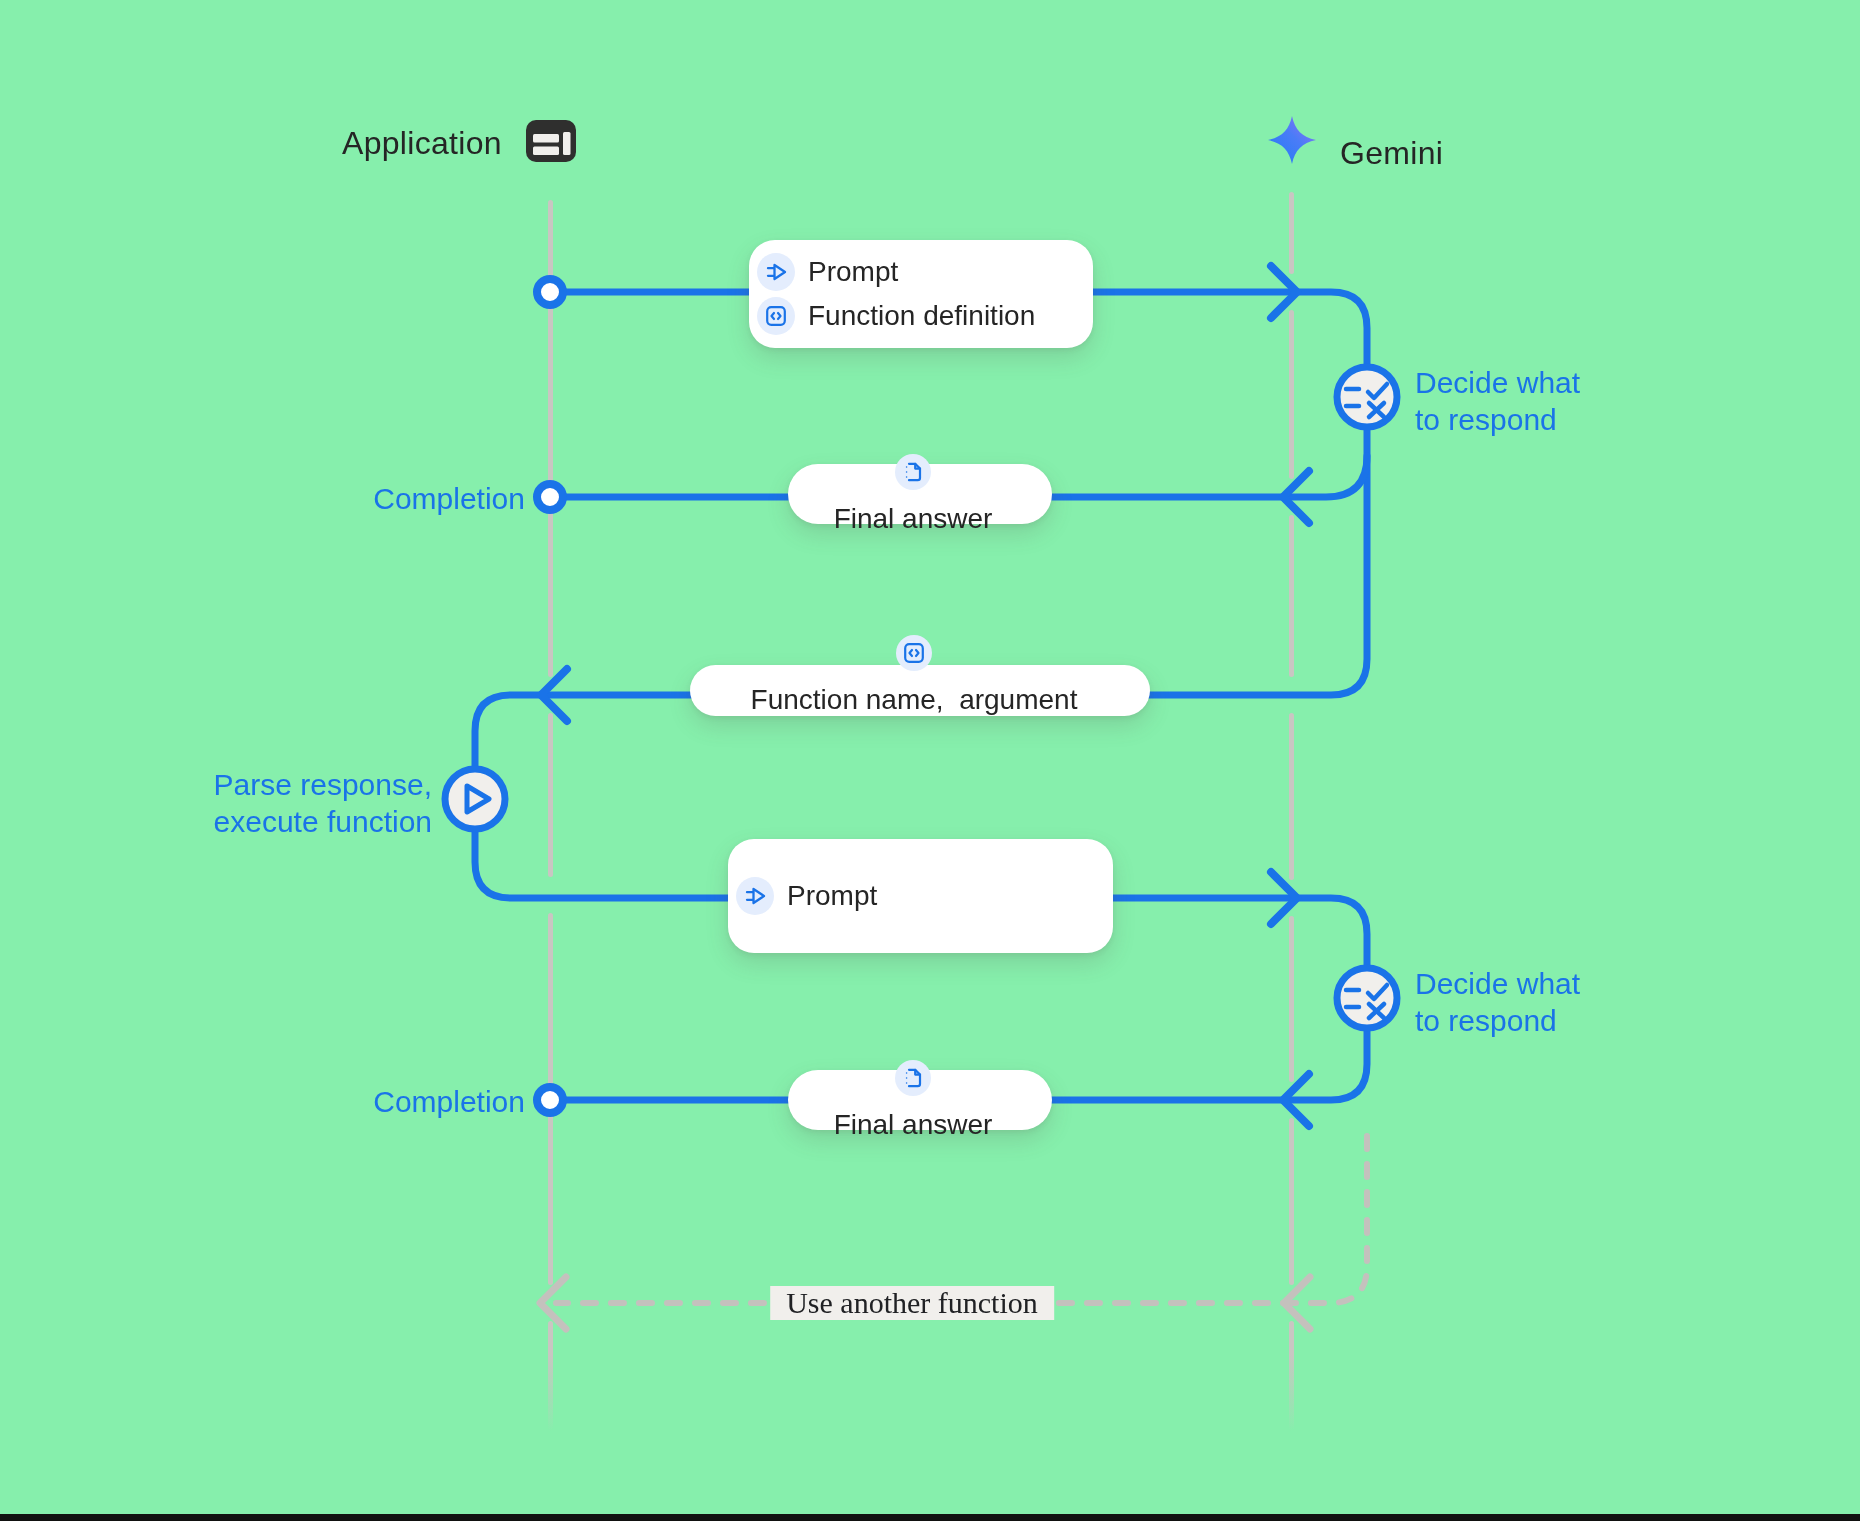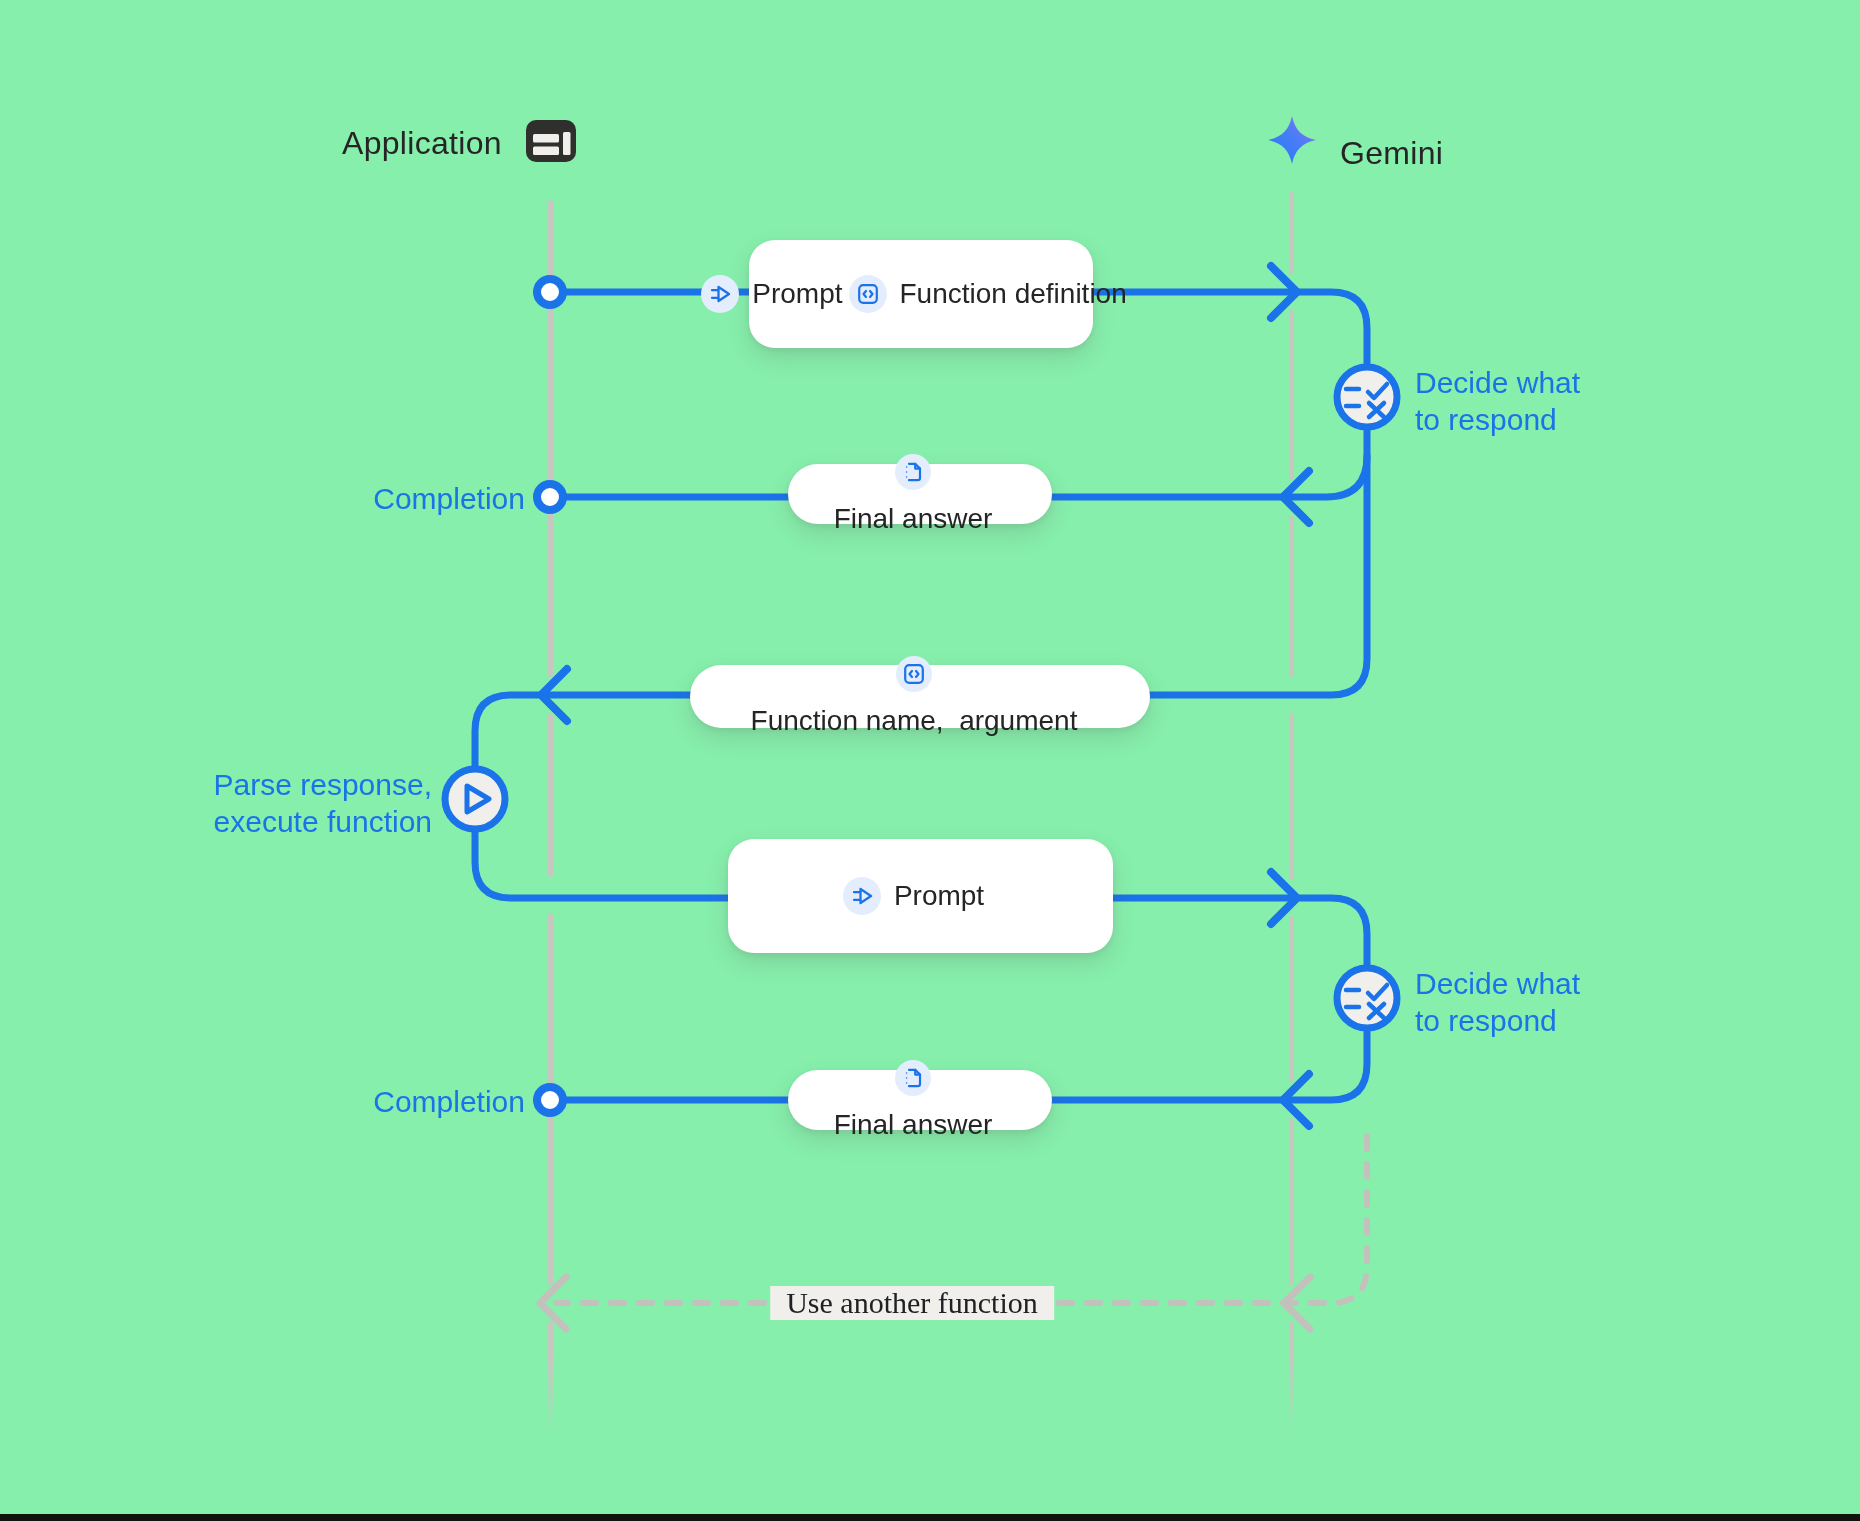--- a/index.html
+++ b/index.html
@@ -11,21 +11,21 @@
   .lifeline{position:absolute;width:5px;background:#c9c6c2;border-radius:3px;}
   .lifeline.fade{background:linear-gradient(#c9c6c2 30%, rgba(201,198,194,0));}
   
   .flow{position:absolute;left:0;top:0;}
   
   .actor-label{position:absolute;font-size:32px;color:#252525;letter-spacing:.3px;}
   
   .msg-box{
     position:absolute;background:#ffffff;border-radius:26px;
     box-shadow:0 10px 22px rgba(90,85,80,.18), 0 2px 5px rgba(90,85,80,.10);
-    display:flex;flex-direction:row;justify-content:center;gap:6px;
+    display:flex;flex-direction:column;justify-content:center;gap:6px;
     padding:0 22px 0 8px;box-sizing:border-box;
   }
   .msg-box.pill{border-radius:32px;flex-direction:column;align-items:center;gap:0;}
   .msg-row{display:flex;align-items:center;gap:13px;}
   .icon-chip{
     width:38px;height:38px;border-radius:50%;background:#e4edfd;flex:0 0 38px;
     display:flex;align-items:center;justify-content:center;
   }
   .msg-label{font-size:28px;color:#252525;white-space:pre;}
   
@@ -155,21 +155,21 @@
         <path d="M7 2.8 H13.2 L18 7.6 V17 a2.2 2.2 0 0 1 -2.2 2.2 H7"></path>
         <path d="M13.2 2.8 V7.6 H18"></path>
         <circle cx="4.6" cy="6" r="0.8" fill="#1a73e8" stroke="none"></circle>
         <circle cx="4.6" cy="11" r="0.8" fill="#1a73e8" stroke="none"></circle>
         <circle cx="4.6" cy="16" r="0.8" fill="#1a73e8" stroke="none"></circle>
       </svg>
     </span>
     <span class="msg-label">Final answer</span>
   </div>
 
-  <div class="msg-box pill" style="left:690px;top:665px;width:460px;height:63px;gap:13px;padding-left:10px;">
+  <div class="msg-box pill" style="left:690px;top:665px;width:460px;height:51px;gap:13px;padding-left:10px;justify-content:flex-end;">
     <span class="icon-chip" style="width:36px;height:36px;flex-basis:36px;">
       <svg width="22" height="22" viewBox="0 0 22 22" fill="none" stroke="#1a73e8" stroke-width="2.2" stroke-linecap="round" stroke-linejoin="round">
         <rect x="2.2" y="2.2" width="17.6" height="17.6" rx="4"></rect>
         <path d="M9 8 L6.5 11 L9 14"></path>
           <path d="M13 8 L15.5 11 L13 14"></path>
       </svg>
     </span>
     <span class="msg-label">Function name,  argument</span>
   </div>
 

